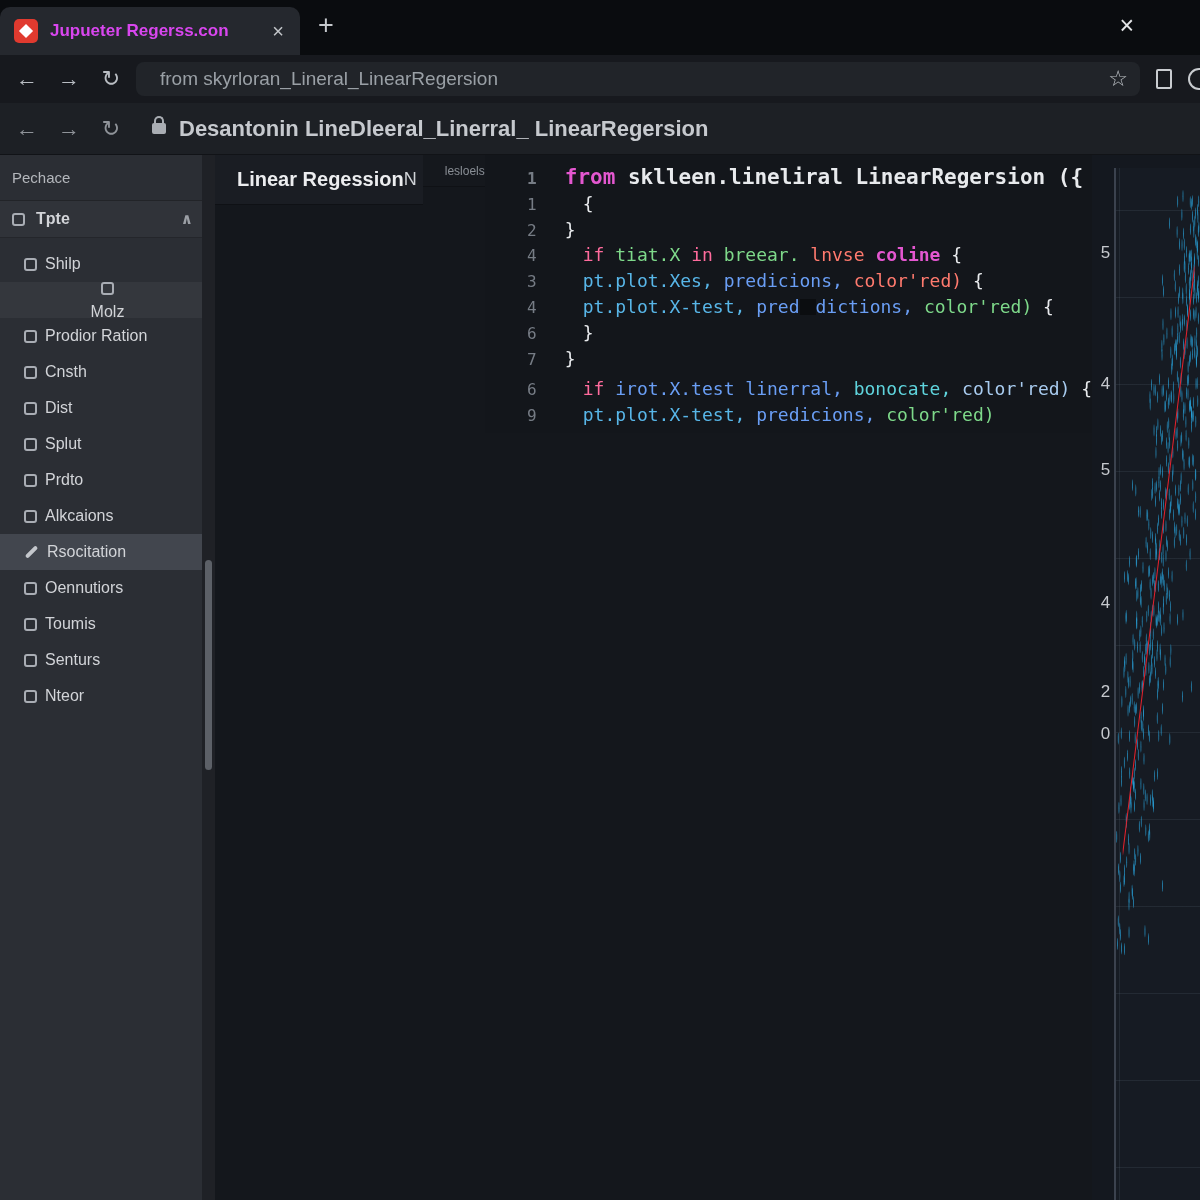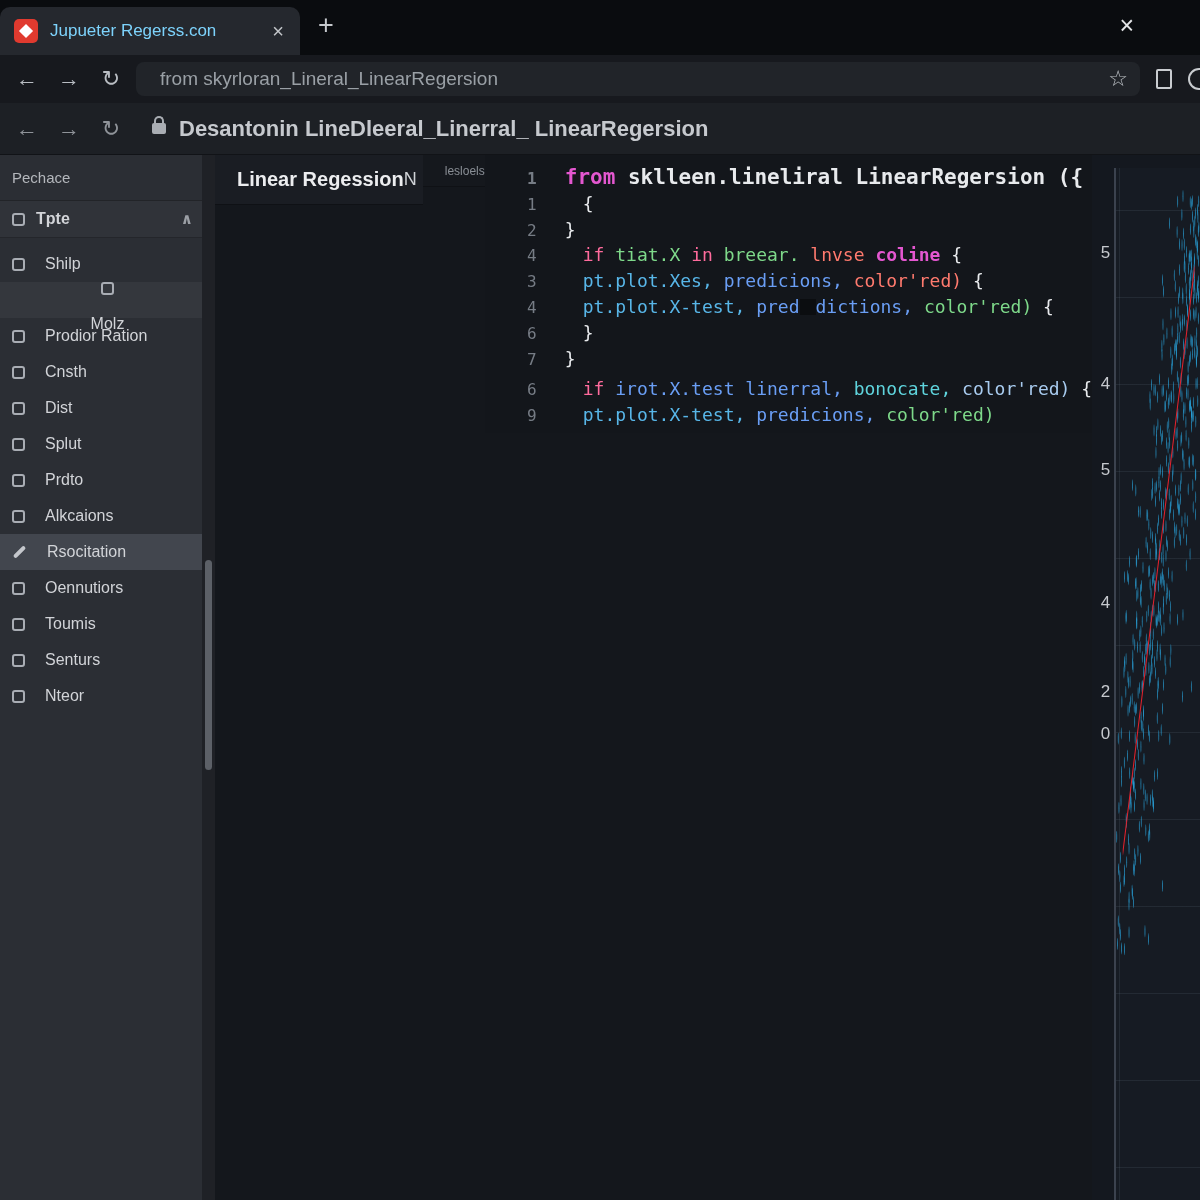--- a/index.html
+++ b/index.html
@@ -12,21 +12,21 @@
   
   .tabbar { position:relative; height:55px; background:#0a0c0f; }
   .tab {
     position:absolute; left:0; top:7px; width:300px; height:48px;
     background:#25282e; border-radius:10px 10px 0 0;
     display:flex; align-items:center; gap:12px; padding:0 14px;
   }
   .favicon { width:24px; height:24px; border-radius:5px; background:#e03a2f;
     display:flex; align-items:center; justify-content:center; flex:0 0 auto; }
   .fav-glyph { width:10px; height:10px; background:#fff; transform:rotate(45deg); }
-  .tab-title { color:#7dd3fc; font-size:17px; font-weight:400; flex:1;
+  .tab-title { color:#d946ef; font-size:17px; font-weight:700; flex:1;
     white-space:nowrap; overflow:hidden; }
   .tab-close { color:#c3c6ca; font-size:20px; padding:0 2px; }
   .newtab { position:absolute; left:318px; top:10px; color:#c6c9cd; font-size:27px; }
   .win-close { position:absolute; right:66px; top:11px; color:#e3e5e7; font-size:25px; }
 
   
   .toolbar { display:flex; align-items:center; }
   .t1 { height:48px; background:#17191e; padding-left:6px; }
   .t2 { height:52px; background:#1d2025; padding-left:6px; border-bottom:1px solid #111317; }
   .nav { color:#b9bdc3; font-size:22px; width:42px; text-align:center; flex:0 0 auto; }
@@ -54,21 +54,21 @@
   .sb-gutter { position:absolute; right:0; top:0; bottom:0; width:13px; background:#1f2126; }
   .sb-scroll { position:absolute; right:3px; top:405px; width:7px; height:210px;
     background:#5c6067; border-radius:4px; }
   .sb-header { height:46px; display:flex; align-items:center; padding-left:12px;
     color:#b4b7bc; font-size:15px; border-bottom:1px solid #222428; }
   .sb-section { height:37px; display:flex; align-items:center; gap:11px; padding:0 22px 0 12px;
     background:#303339; border-bottom:1px solid #24262b;
     color:#d2d4d8; font-size:16px; font-weight:600; }
   .sb-section .chev { margin-left:auto; color:#9b9fa5; font-size:15px; }
   .sb-items { padding-top:8px; }
-  .sb-item { height:36px; display:flex; align-items:center; gap:20px; padding:0 12px;
+  .sb-item { height:36px; display:flex; align-items:center; gap:8px; padding:0 24px;
     color:#d2d4d8; font-size:16px; white-space:nowrap; }
   .sb-item.subtle { background:#34373d;flex-direction:column; }
   .sb-item.active { background:#42464e; }
   .sb-ico { width:13px; height:13px; border:2px solid #a9adb4; border-radius:3px; flex:0 0 auto; }
   .sb-item.active .sb-ico { border:none; background:#c4c7cc; height:4px; width:15px;
     border-radius:2px; transform:rotate(-45deg); }
 
   
   .main { flex:1; min-width:0; display:flex; flex-direction:row; background:#14171c; }
   .main-header { height:50px; background:#1a1d23; display:flex; align-items:center;

